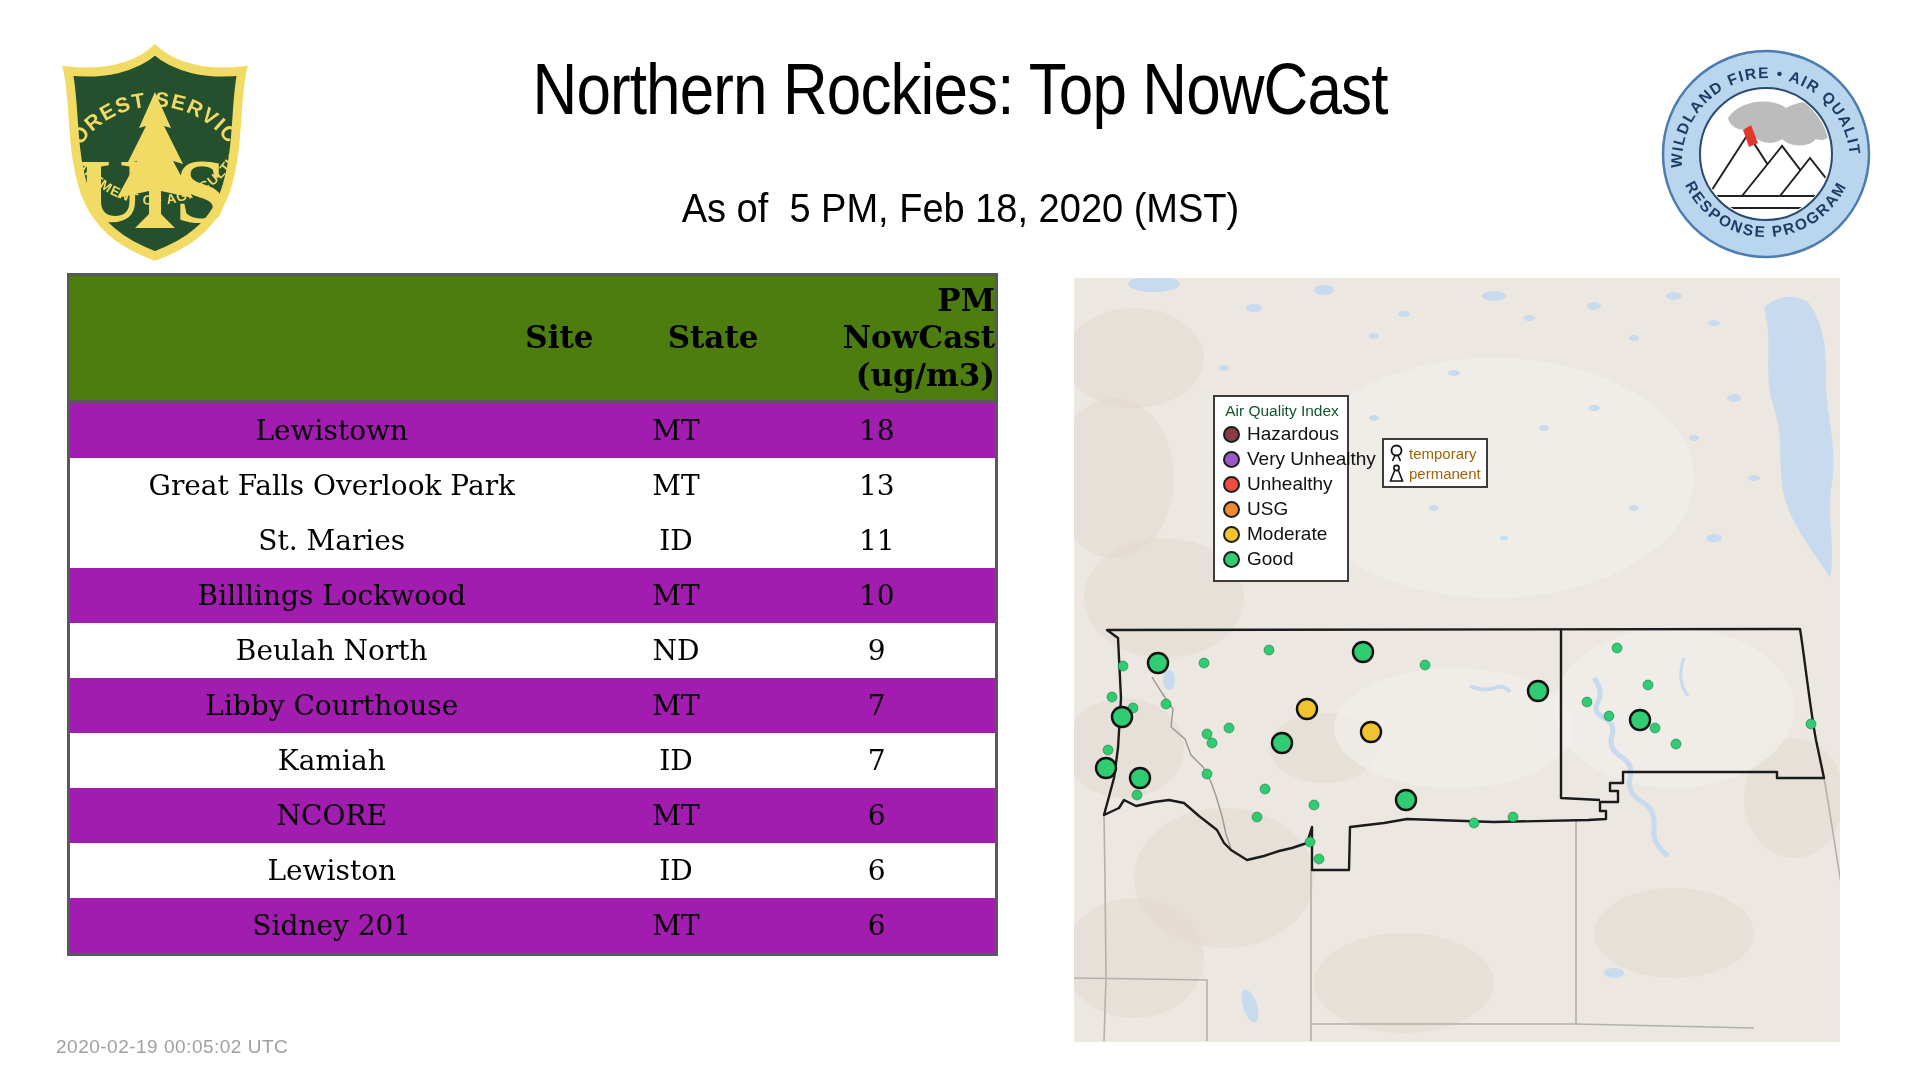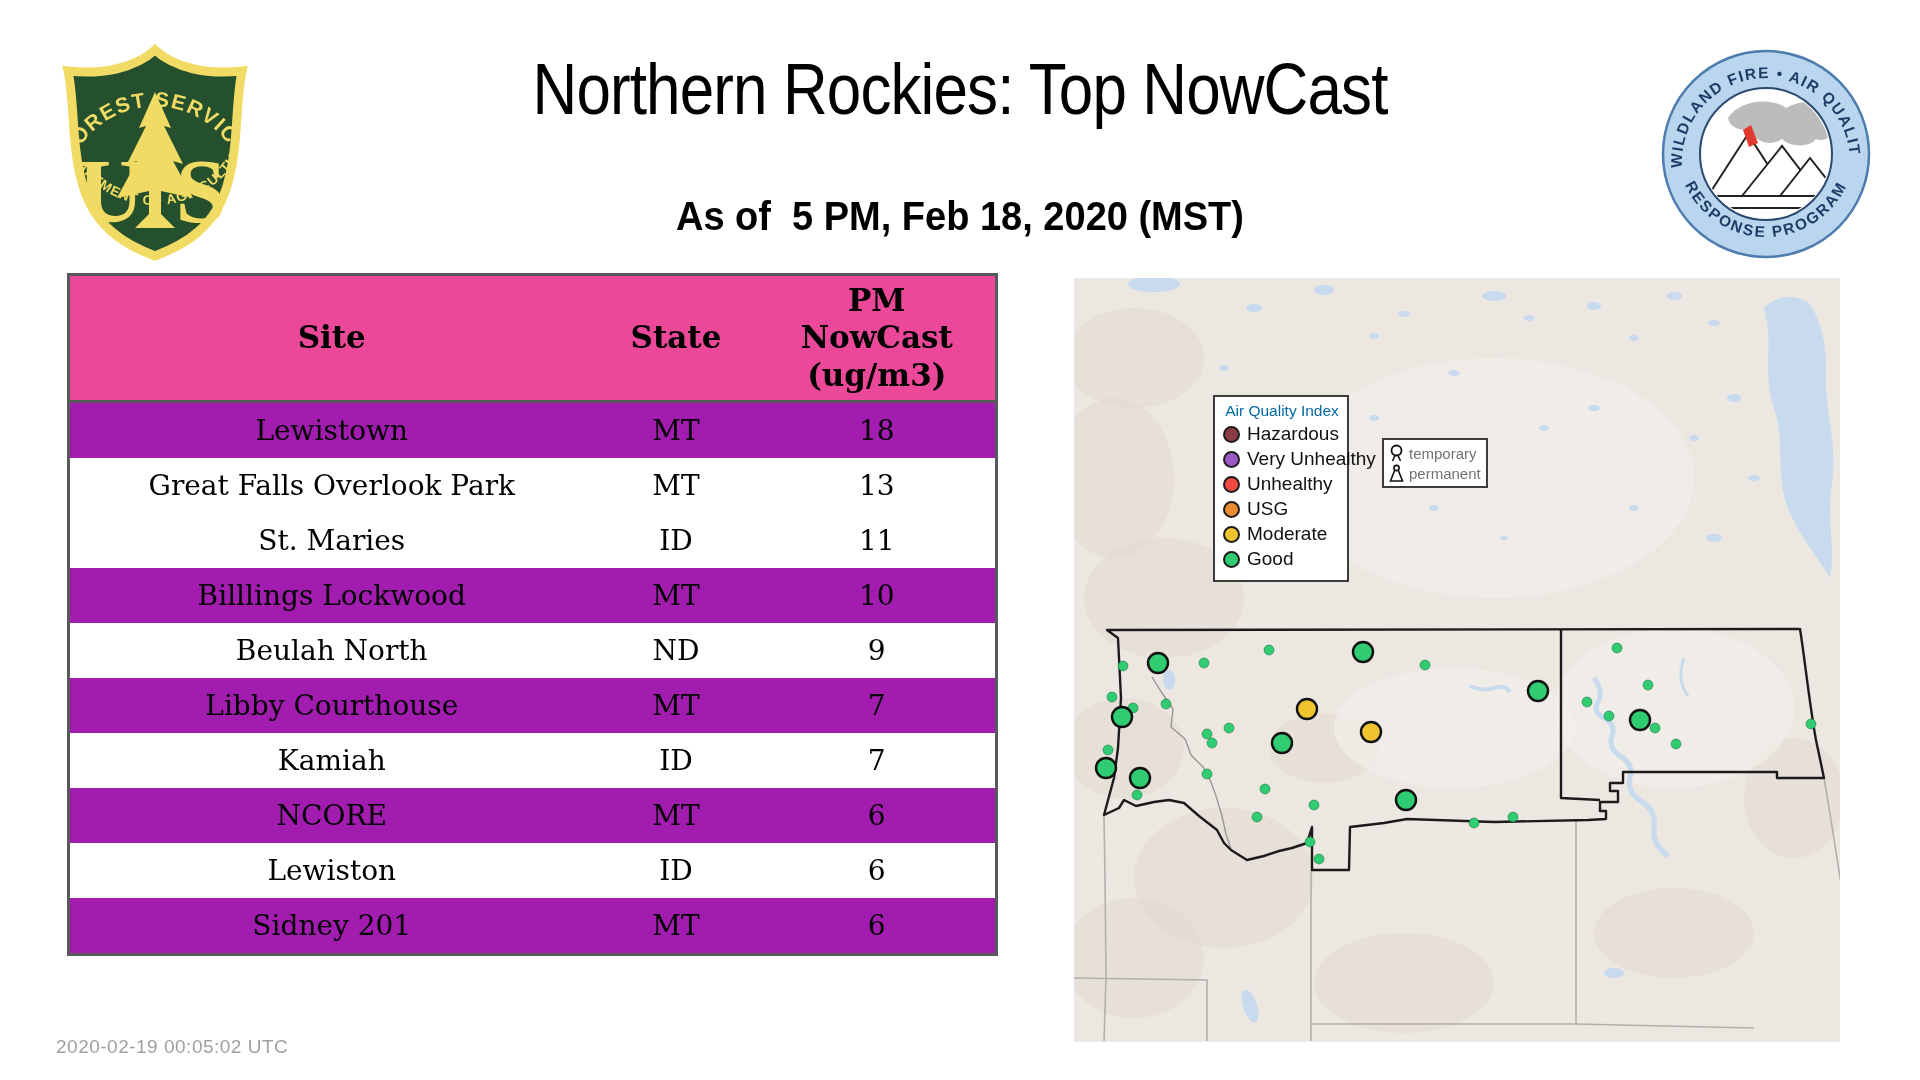--- a/index.html
+++ b/index.html
@@ -3,53 +3,53 @@
 <meta charset="utf-8">
 <style>
   html,body{margin:0;padding:0;background:#ffffff;}
   .slide{position:relative;width:1920px;height:1080px;background:#fff;overflow:hidden;
          font-family:"Liberation Sans",sans-serif;color:#000;}
 
   
   .title{position:absolute;top:48px;left:0;width:1920px;text-align:center;
          font-size:72px;font-weight:400;letter-spacing:-1px;white-space:pre;}
   .title .squeeze{display:inline-block;transform:scaleX(.86);transform-origin:center;}
-  .subtitle{position:absolute;top:194px;left:0;width:1920px;text-align:center;
-            font-size:40px;font-weight:700;white-space:pre;}
+  .subtitle{position:absolute;top:186px;left:0;width:1920px;text-align:center;
+            font-size:40px;font-weight:400;white-space:pre;}
   .subtitle .squeeze{display:inline-block;transform:scaleX(.95);transform-origin:center;}
   .usfs-logo{position:absolute;left:55px;top:44px;}
   .wfaqrp-logo{position:absolute;left:1658px;top:46px;}
 
   
   .nowcast-table-wrap{position:absolute;left:67px;top:273px;width:928px;z-index:2;}
   table.nowcast{width:928px;border-collapse:collapse;border:3px solid #58595b;background:#fff;
                 font-family:"DejaVu Serif","Liberation Serif",serif;table-layout:fixed;}
-  table.nowcast thead th{height:124px;background:#ec4899;font-size:31px;font-weight:bold;
-                         text-align:center;vertical-align:middle;white-space:pre-line;
+  table.nowcast thead th{height:124px;background:#4d7c0f;font-size:31px;font-weight:bold;
+                         text-align:right;vertical-align:middle;white-space:pre-line;
                          line-height:1.2;border-bottom:3px solid #58595b;padding:0;}
   table.nowcast td{height:55px;font-size:28px;text-align:center;vertical-align:middle;padding:0;}
   table.nowcast tr.alt td{background:#a21caf;}
 
   .timestamp{position:absolute;left:56px;top:1036px;z-index:1;color:#a0a0a0;
              font-size:19px;letter-spacing:.5px;}
 
   
   .map{position:absolute;left:1074px;top:278px;width:766px;height:764px;}
   .map svg.basemap{position:absolute;left:0;top:0;}
   .aqi-legend{position:absolute;left:139px;top:117px;width:136px;box-sizing:border-box;
               background:#fff;border:2px solid #3c3c3c;padding:5px 6px 7px 8px;}
-  .aqi-title{font-size:15.5px;text-align:center;margin-bottom:3px;color:#0369a1;}
+  .aqi-title{font-size:15.5px;text-align:center;margin-bottom:3px;color:#14532d;}
   .aqi-item{display:flex;align-items:center;gap:7px;margin:3px 0;}
   .swatch{width:13px;height:13px;border-radius:50%;border:2.2px solid #1d1d1d;flex:0 0 auto;}
   .aqi-label{font-size:19px;color:#111;white-space:nowrap;}
   .marker-legend{position:absolute;left:308px;top:160px;width:106px;height:50px;box-sizing:border-box;
                  background:#fff;border:2px solid #3c3c3c;padding:3px 5px;display:flex;
                  flex-direction:column;justify-content:center;}
   .mk-row{display:flex;align-items:center;gap:5px;height:22px;}
-  .mk-row .mk-label{font-size:15px;color:#737373;text-align:center;}
+  .mk-row .mk-label{font-size:15px;color:#a16207;text-align:center;}
 </style>
 </head>
 <body>
 
 <div class="slide">
 
   <div class="usfs-logo">
     <svg width="200" height="218" viewBox="0 0 200 218">
       <path d="M100,6 C80,24 48,31 13,27 C20,60 16,102 28,142 C40,182 68,200 100,212 C132,200 160,182 172,142 C184,102 180,60 187,27 C152,31 120,24 100,6 Z" fill="#24502d" stroke="#f2db64" stroke-width="9"></path>
       <defs>

